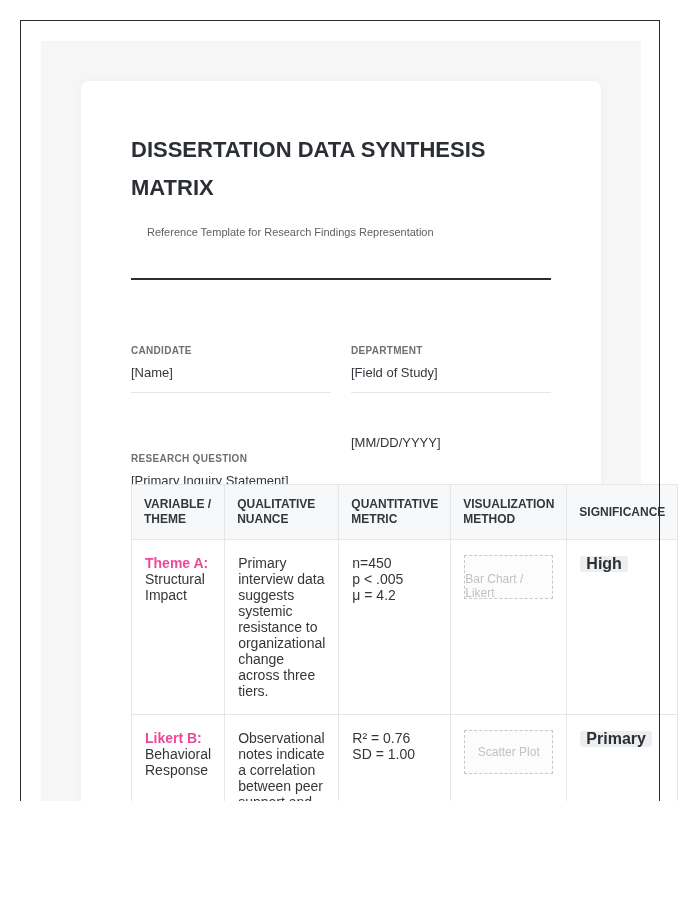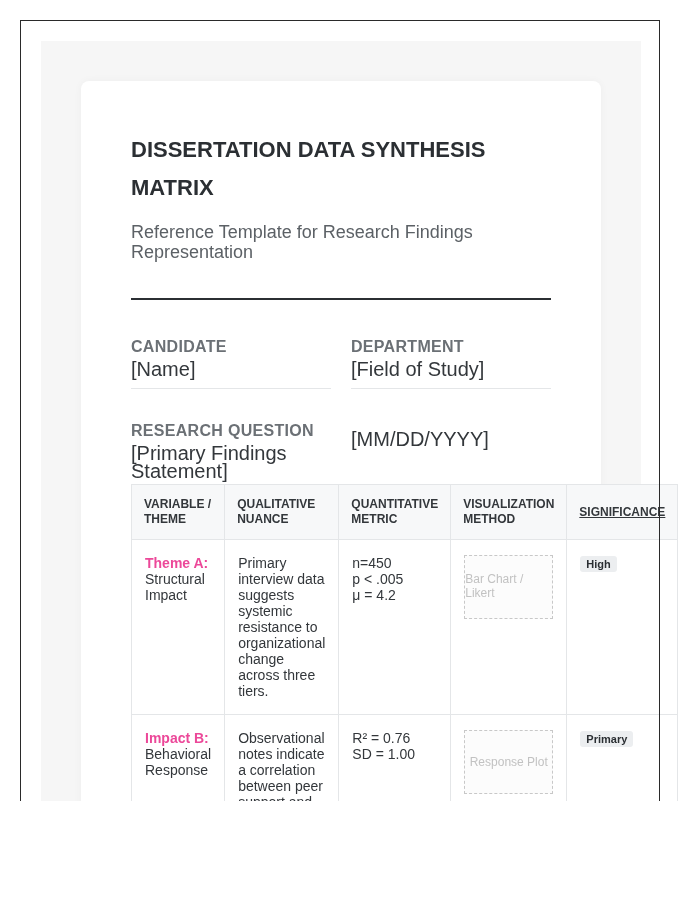--- a/index.html
+++ b/index.html
@@ -3,35 +3,35 @@
 <meta charset="utf-8">
 <style>
   html, body { margin: 0; padding: 0; background: #ffffff; }
   body { width: 700px; height: 900px; position: relative; overflow: hidden; font-family: "Liberation Sans", sans-serif; }
   .viewport { position: absolute; left: 0; top: 0; width: 700px; height: 801px; overflow: hidden; }
   .frame { position: absolute; left: 20px; top: 20px; width: 640px; height: 900px; border: 1px solid #2a2a2a; border-bottom: none; box-sizing: border-box; z-index: 5; pointer-events: none; }
   .backdrop { position: absolute; left: 41px; top: 41px; width: 600px; height: 900px; background: #f6f6f6; }
   .card { position: absolute; left: 81px; top: 81px; width: 520px; height: 900px; background: #ffffff; border-radius: 8px; box-shadow: 0 0 8px rgba(0,0,0,0.04); }
   .inner { position: absolute; left: 50px; top: 50px; width: 420px; }
   .title { margin: 0; font-size: 22px; font-weight: 700; color: #2b2f33; line-height: 38px; letter-spacing: 0; padding-top: 0; }
-  .subtitle { margin: 15px 0 0 0; font-size: 18px; color: #5c6166; line-height: 20px; }
+  .subtitle { margin: 15px 0 0 16px; font-size: 11px; color: #5c6166; line-height: 20px; }
   .rule { margin-top: 36px; height: 2px; background: #2b2f33; width: 420px; }
   .meta-grid { display: grid; grid-template-columns: 200px 200px; column-gap: 20px; row-gap: 0; margin-top: 40px; }
   .meta-item { padding-bottom: 10px; border-bottom: 1px solid #e4e6e8; margin-bottom: 35px; }
-  .meta-label { font-size: 16px; font-weight: 700; color: #6b7075; letter-spacing: 0.3px; line-height: 14px; text-transform: uppercase; }
-  .meta-value { font-size: 20px; color: #33373b; margin-top: 6px; line-height: 18px; }
+  .meta-label { font-size: 10px; font-weight: 700; color: #6b7075; letter-spacing: 0.3px; line-height: 14px; text-transform: uppercase; margin-top: 24px; }
+  .meta-value { font-size: 13px; color: #33373b; margin-top: 6px; line-height: 18px; }
   .tbl { position: absolute; left: 50px; top: 403px; border-collapse: collapse; font-size: 14px; color: #33373b; padding-left: 9px; }
   .tbl th { background: #f7f8f9; font-size: 12px; font-weight: 700; color: #33373b; text-align: left; padding: 12px 12px; border: 1px solid #e4e6e8; line-height: 15px; vertical-align: middle; text-transform: uppercase; }
   .tbl td { border: 1px solid #e4e6e8; padding: 15px 13px; vertical-align: top; line-height: 16px; background: #ffffff; }
-  .c1 { width: 65px; } .c2 { width: 86px; } .c3 { width: 86px; } .c4 { width: 90px; } .c5 { width: 86px; text-decoration: underline; }
+  .c1 { width: 65px; } .c2 { width: 86px; } .c3 { width: 86px; } .c4 { width: 90px; } .c5 { width: 86px; }
   .theme-name { font-weight: 700; display: block; color: #ec4899; }
   .metric-line { display: block; }
-  .viz-box { width: 89px; height: 64px; border: 1px dashed #c8c8c8; background: #fcfcfc; box-sizing: border-box; font-size: 12px; color: #c2c2c2; display: flex; align-items: center; justify-content: center; text-align: center; line-height: 14px; }
+  .viz-box { width: 89px; height: 44px; border: 1px dashed #c8c8c8; background: #fcfcfc; box-sizing: border-box; font-size: 12px; color: #c2c2c2; display: flex; align-items: center; justify-content: center; text-align: center; line-height: 14px; }
   .viz-box.top { align-items: flex-start; justify-content: flex-start; text-align: left; padding-top: 16px; }
-  .badge { display: inline-block; background: #eceef0; color: #2b2f33; font-size: 11px; font-weight: 700; padding: 2px 6px; border-radius: 3px; line-height: 12px; margin-top: 1px; }
+  .badge { display: inline-block; background: #eceef0; color: #2b2f33; font-size: 16px; font-weight: 700; padding: 2px 6px; border-radius: 3px; line-height: 12px; margin-top: 1px; }
   .tbl tr.row-a td { height: 144px; }
 </style>
 </head>
 <body>
 
 <div class="viewport">
   <div class="frame"></div>
   <div class="backdrop"></div>
   <div class="card">
     <div class="inner">
@@ -43,21 +43,21 @@
         <div class="meta-item">
           <div class="meta-label">CANDIDATE</div>
           <div class="meta-value">[Name]</div>
         </div>
         <div class="meta-item">
           <div class="meta-label">DEPARTMENT</div>
           <div class="meta-value">[Field of Study]</div>
         </div>
         <div class="meta-item">
           <div class="meta-label">RESEARCH QUESTION</div>
-          <div class="meta-value">[Primary Findings Statement]</div>
+          <div class="meta-value">[Primary Inquiry Statement]</div>
         </div>
         <div class="meta-item">
           <div class="meta-value">[MM/DD/YYYY]</div>
         </div>
       </div>
     </div>
 
     <table class="tbl">
       <thead>
         <tr>
@@ -82,30 +82,30 @@
           </td>
           <td>
             <div class="viz-box top">Bar Chart / Likert</div>
           </td>
           <td>
             <span class="badge">High</span>
           </td>
         </tr>
         <tr>
           <td>
-            <span class="theme-name">Impact B:</span>
+            <span class="theme-name">Likert B:</span>
             <span>Behavioral Response</span>
           </td>
           <td>Observational notes indicate a correlation between peer support and</td>
           <td>
             <span class="metric-line">R² = 0.76</span>
             <span class="metric-line">SD = 1.00</span>
           </td>
           <td>
-            <div class="viz-box">Response Plot</div>
+            <div class="viz-box">Scatter Plot</div>
           </td>
           <td>
             <span class="badge">Primary</span>
           </td>
         </tr>
       </tbody>
     </table>
   </div>
 </div>
 

